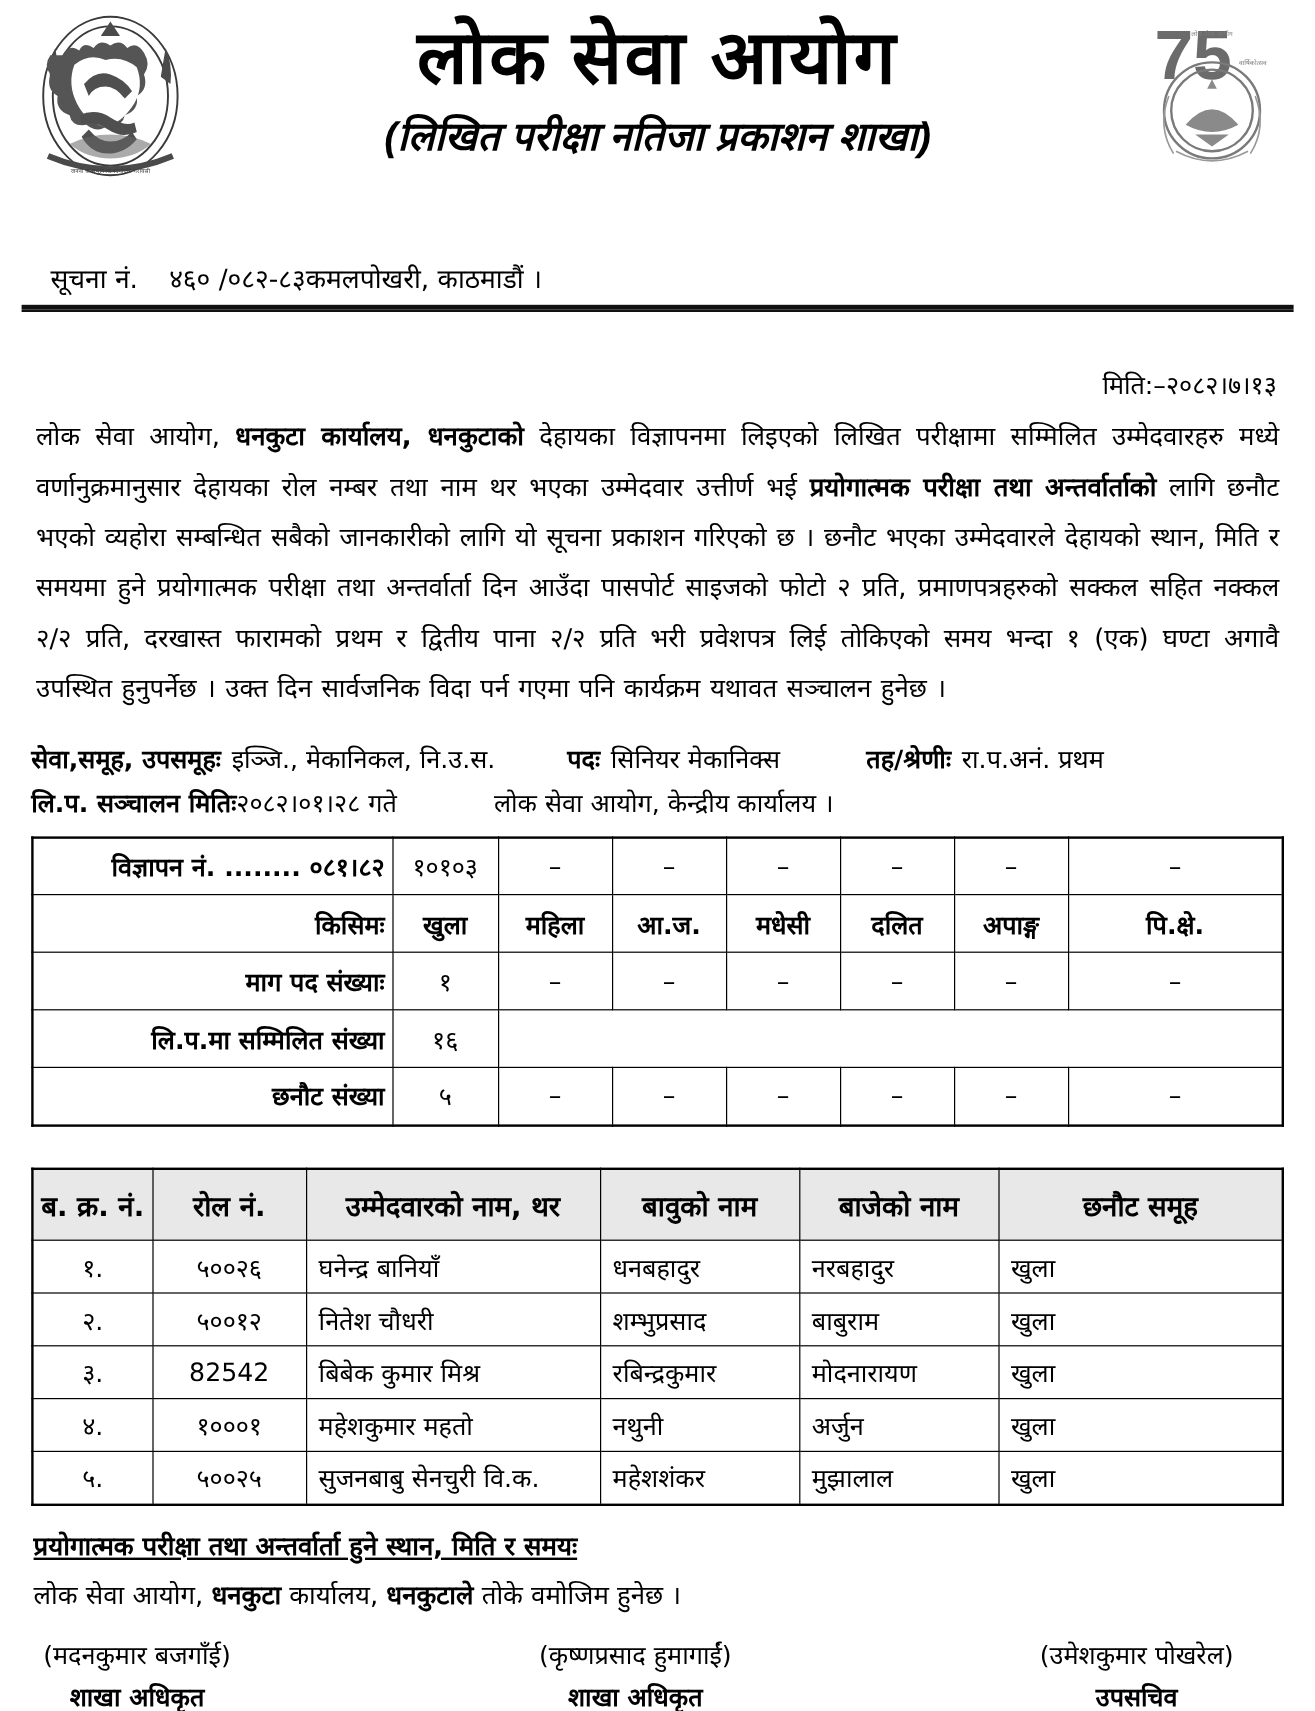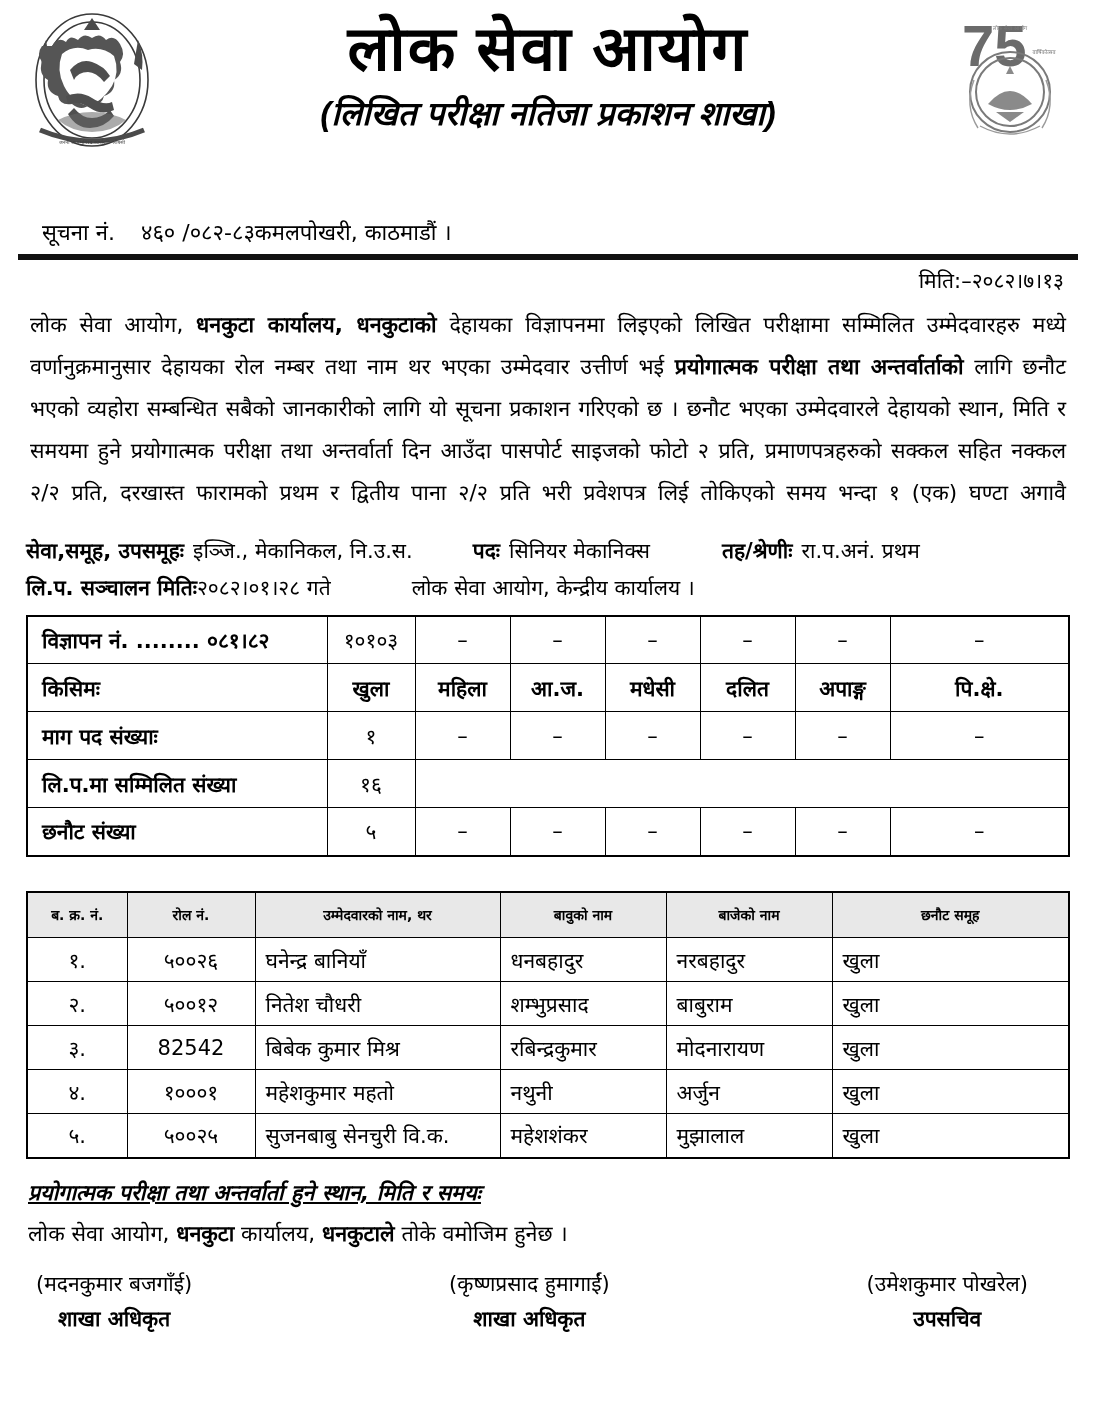--- a/index.html
+++ b/index.html
@@ -80,20 +80,21 @@
   .dbl-rule {
     margin: 8px 6px 0 6px;
     border-top: 4px solid #111;
     border-bottom: 2px solid #111;
     height: 6px;
   }
   .date-line {
     text-align: right;
     font-size: 21px;
     padding: 6px 20px 0 0;
+    margin-top: 40px;
   }
 
   
   .body-para {
     font-size: 21.5px;
     line-height: 1.95;
     text-align: justify;
     text-align-last: justify;
     padding: 10px 18px 0 18px;
     word-spacing: 1px;
@@ -129,41 +130,41 @@
   }
   .summary td {
     border: 1.5px solid #000;
     font-size: 21px;
     height: 48px;
     padding: 2px 6px;
     text-align: center;
     vertical-align: middle;
   }
   .summary td.lbl {
-    text-align: left;
+    text-align: right;
     font-weight: bold;
     padding-left: 14px;
     width: 300px;
   }
   .summary td.kis { font-weight: bold; }
   .c-khula { width: 88px; }
   .c-cat { width: 95px; }
 
   
   .cand {
     margin: 34px 14px 0 14px;
     width: calc(100% - 28px);
     border: 2.5px solid #000;
   }
   .cand th {
     border: 1.5px solid #000;
     background: #e8e8e8;
-    font-size: 14px;
+    font-size: 23px;
     font-weight: bold;
-    height: 46px;
+    height: 60px;
     padding: 2px 6px;
     text-align: center;
   }
   .cand td {
     border: 1.5px solid #000;
     font-size: 21px;
     height: 44px;
     padding: 2px 10px;
     vertical-align: middle;
   }
@@ -174,21 +175,20 @@
   .w-fat  { width: 166px; }
   .w-gra  { width: 166px; }
 
   
   .footer { padding: 18px 14px 0 16px; }
   .foot-head {
     font-size: 21.5px;
     font-weight: bold;
     text-decoration: underline;
     margin-bottom: 12px;
-    font-style: italic;
   }
   .foot-text { font-size: 21.5px; }
   .signs {
     display: flex;
     justify-content: space-between;
     padding: 22px 42px 0 8px;
     font-size: 21px;
   }
   .sign-col { text-align: center; }
   .sign-name { margin-bottom: 7px; }
@@ -271,20 +271,21 @@
     </div>
     <div>कमलपोखरी, काठमाडौं ।</div>
   </div>
 
   <div class="dbl-rule"></div>
 
   <div class="date-line">मिति:–२०८२।७।१३</div>
 
   <div class="body-para">
     <span>लोक सेवा आयोग, </span><b>धनकुटा कार्यालय, धनकुटाको</b><span> देहायका विज्ञापनमा लिइएको लिखित परीक्षामा सम्मिलित उम्मेदवारहरु मध्ये वर्णानुक्रमानुसार देहायका रोल नम्बर तथा नाम थर भएका उम्मेदवार उत्तीर्ण भई </span><b>प्रयोगात्मक परीक्षा तथा अन्तर्वार्ताको</b><span> लागि छनौट भएको व्यहोरा सम्बन्धित सबैको जानकारीको लागि यो सूचना प्रकाशन गरिएको छ । छनौट भएका उम्मेदवारले देहायको स्थान, मिति र समयमा हुने प्रयोगात्मक परीक्षा तथा अन्तर्वार्ता दिन आउँदा पासपोर्ट साइजको फोटो २ प्रति, प्रमाणपत्रहरुको सक्कल सहित नक्कल २/२ प्रति, दरखास्त फारामको प्रथम  र द्वितीय पाना २/२ प्रति भरी प्रवेशपत्र लिई तोकिएको समय भन्दा १ (एक) घण्टा अगावै</span>
+    <div class="last">उपस्थित हुनुपर्नेछ । उक्त दिन सार्वजनिक विदा पर्न गएमा पनि कार्यक्रम यथावत सञ्चालन  हुनेछ ।</div>
   </div>
 
   <div class="meta">
     <div class="meta-row">
       <span class="meta-label">सेवा,समूह, उपसमूहः</span>
       <span class="meta-val">इञ्जि., मेकानिकल, नि.उ.स.</span>
       <span class="sp2"></span>
       <span class="meta-label">पदः</span>
       <span class="meta-val">सिनियर मेकानिक्स</span>
       <span class="sp3"></span>

